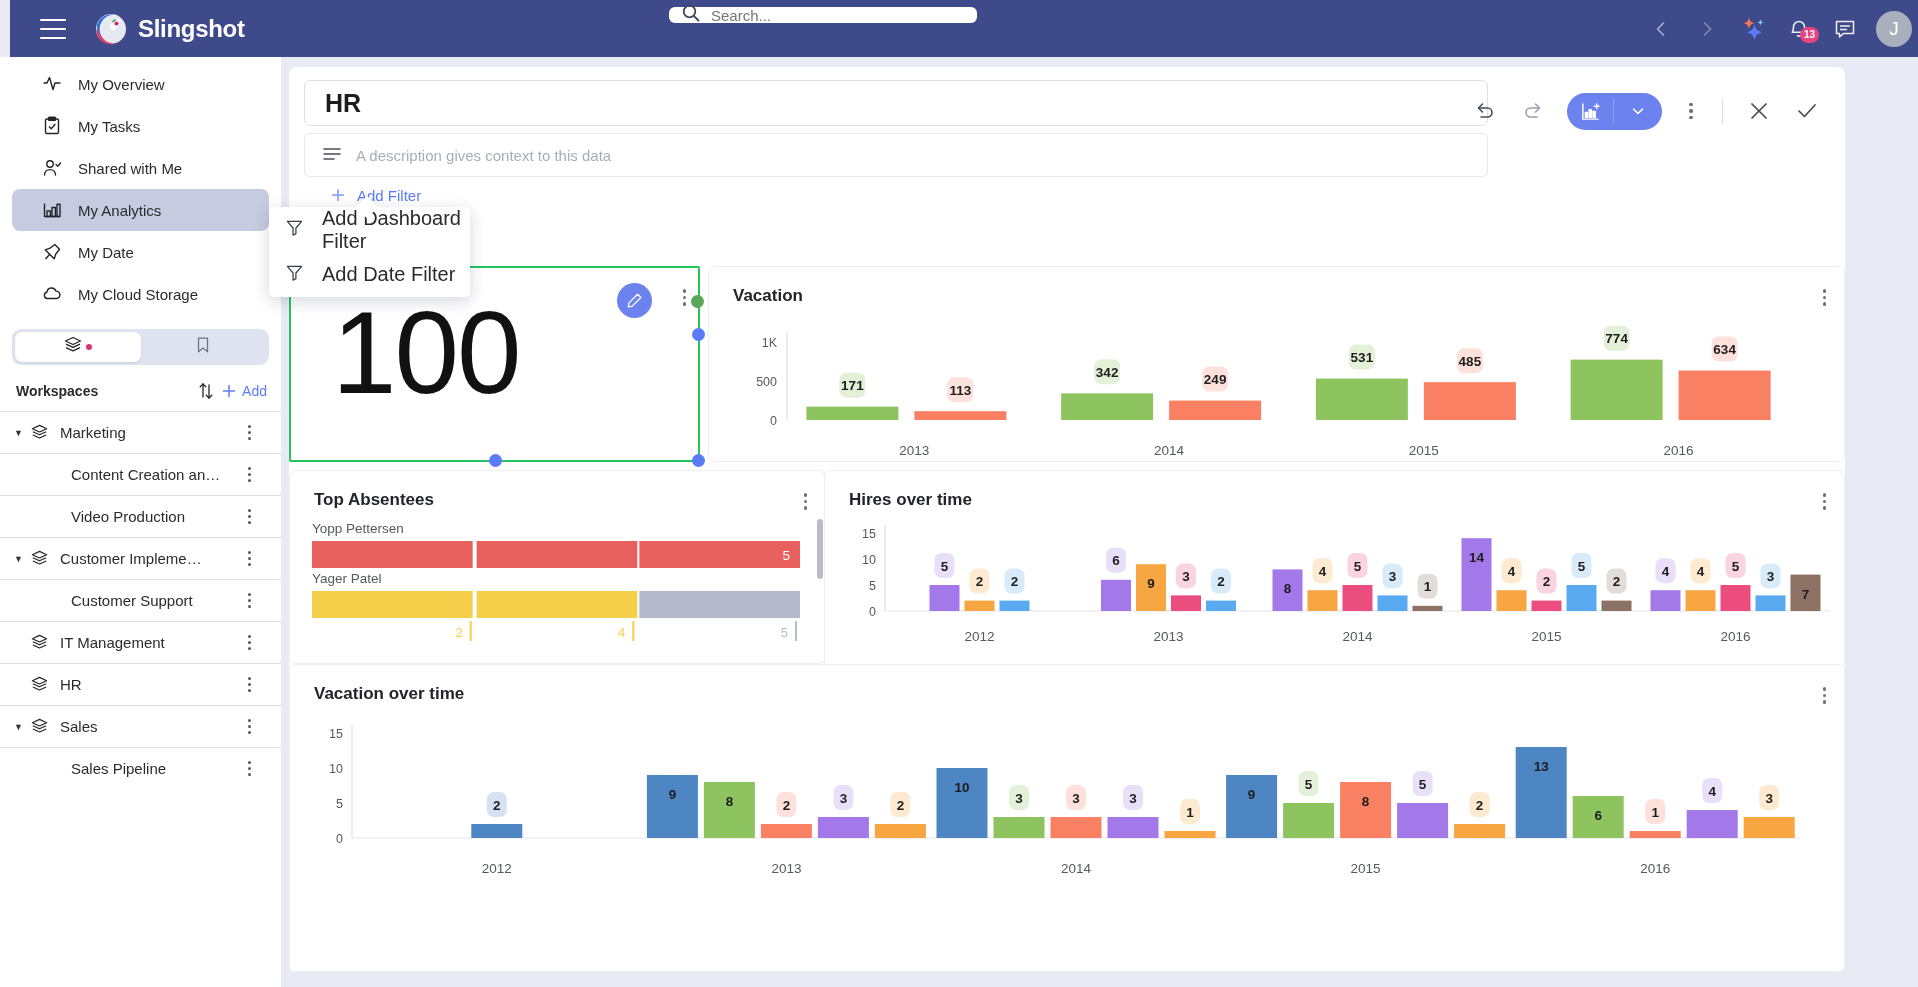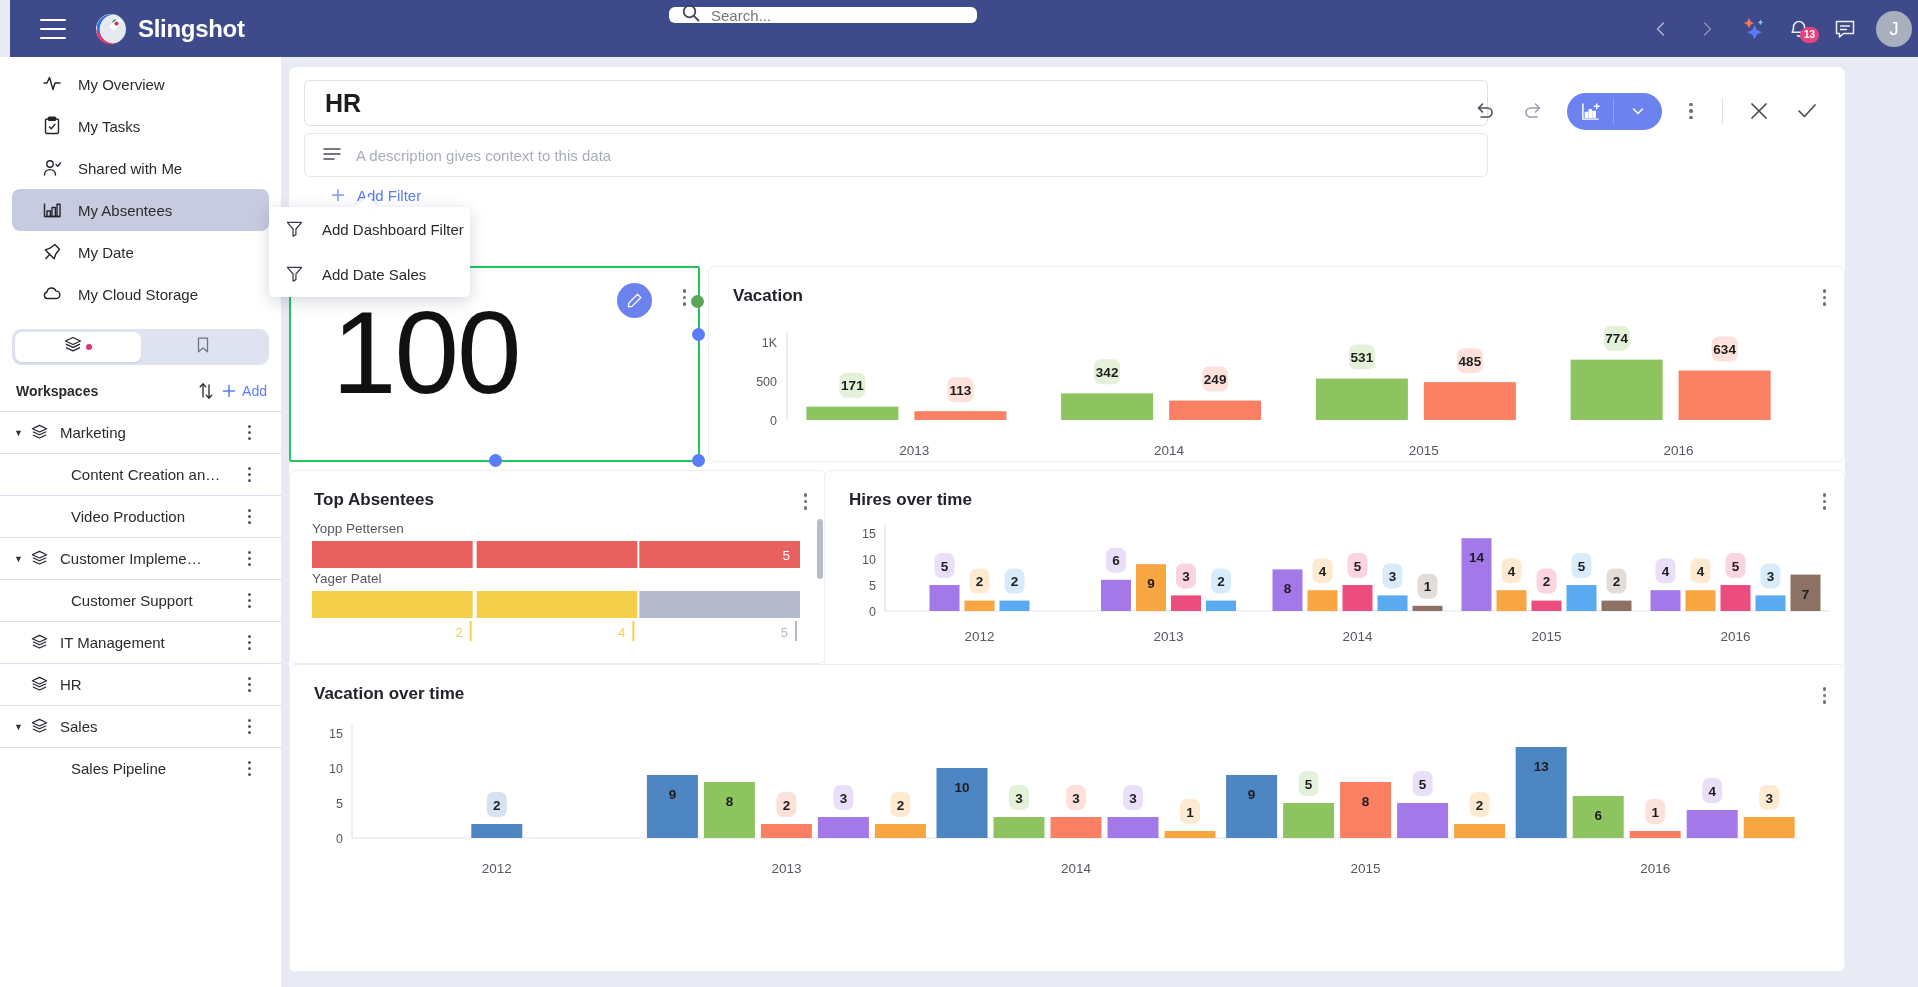--- a/index.html
+++ b/index.html
@@ -115,21 +115,21 @@
 
   
   .dropdown{
     position:absolute; left:269px; top:207px; width:201px; height:90px; background:#fff;
     border-radius:5px; box-shadow:0 4px 16px rgba(20,30,70,.18); z-index:40;
   }
   .dropdown:before{
     content:""; position:absolute; top:-8px; left:90px; width:16px; height:16px;
     background:#fff; transform:rotate(45deg); box-shadow:-2px -2px 5px rgba(20,30,70,.07);
   }
-  .dd-item{ height:45px; display:flex; align-items:center; gap:18px; padding-left:16px; font-size:15px; color:#2b2b2b; cursor:pointer;}
+  .dd-item{ height:45px; display:flex; align-items:center; gap:18px; padding-left:16px; font-size:20px; color:#2b2b2b; cursor:pointer;}
 
   
   .canvas{ position:absolute; left:8px; top:145px; width:1556px; height:770px; background:#fff; border-radius:0 0 8px 8px; overflow:hidden;}
 
   .widget{ position:absolute; background:#fff; border:1px solid #eceef4; border-radius:7px; }
   .w-title{ font-size:17px; font-weight:bold; color:#23242b; position:absolute; left:24px; top:19px;}
   .w-kebab{ position:absolute; right:18px; top:22px; display:flex; flex-direction:column; gap:3px; cursor:pointer;}
   .w-kebab i{ width:3.5px; height:3.5px; border-radius:50%; background:#6b6f7c; display:block;}
 
   
@@ -258,21 +258,21 @@
 
     <div class="nav-item active">
       <span class="nav-ico">
         <svg width="20" height="20" viewBox="0 0 20 20" fill="none" stroke="#23242b" stroke-width="1.4" stroke-linejoin="round">
             <path d="M2.5 3.5v13h15"></path>
             <rect x="5" y="11" width="3.4" height="5.5"></rect>
             <rect x="10" y="7.5" width="3.4" height="9"></rect>
             <rect x="15" y="4.3" width="3" height="12.2"></rect>
           </svg>
       </span>
-      <span>My Absentees</span>
+      <span>My Analytics</span>
     </div>
 
     <div class="nav-item">
       <span class="nav-ico">
         <svg width="20" height="20" viewBox="0 0 20 20" fill="none" stroke="#23242b" stroke-width="1.4" stroke-linejoin="round">
             <path d="M12.8 2.5 8 6.2 3.2 7.8l9 9 1.6-4.8 3.7-4.8z"></path>
             <line x1="8" y1="12" x2="3.5" y2="17"></line>
           </svg>
       </span>
       <span>My Date</span>
@@ -780,15 +780,15 @@
         </svg>
     </span>
     <span>Add Dashboard Filter</span>
   </div>
   <div class="dd-item">
     <span>
       <svg width="19" height="19" viewBox="0 0 20 20" fill="none" stroke="#3a3d47" stroke-width="1.3" stroke-linejoin="round">
           <path d="M2.5 3.5h15l-6 7v6l-3 1.5v-7.5z"></path>
         </svg>
     </span>
-    <span>Add Date Sales</span>
+    <span>Add Date Filter</span>
   </div>
 </div>
 
 </body></html>

